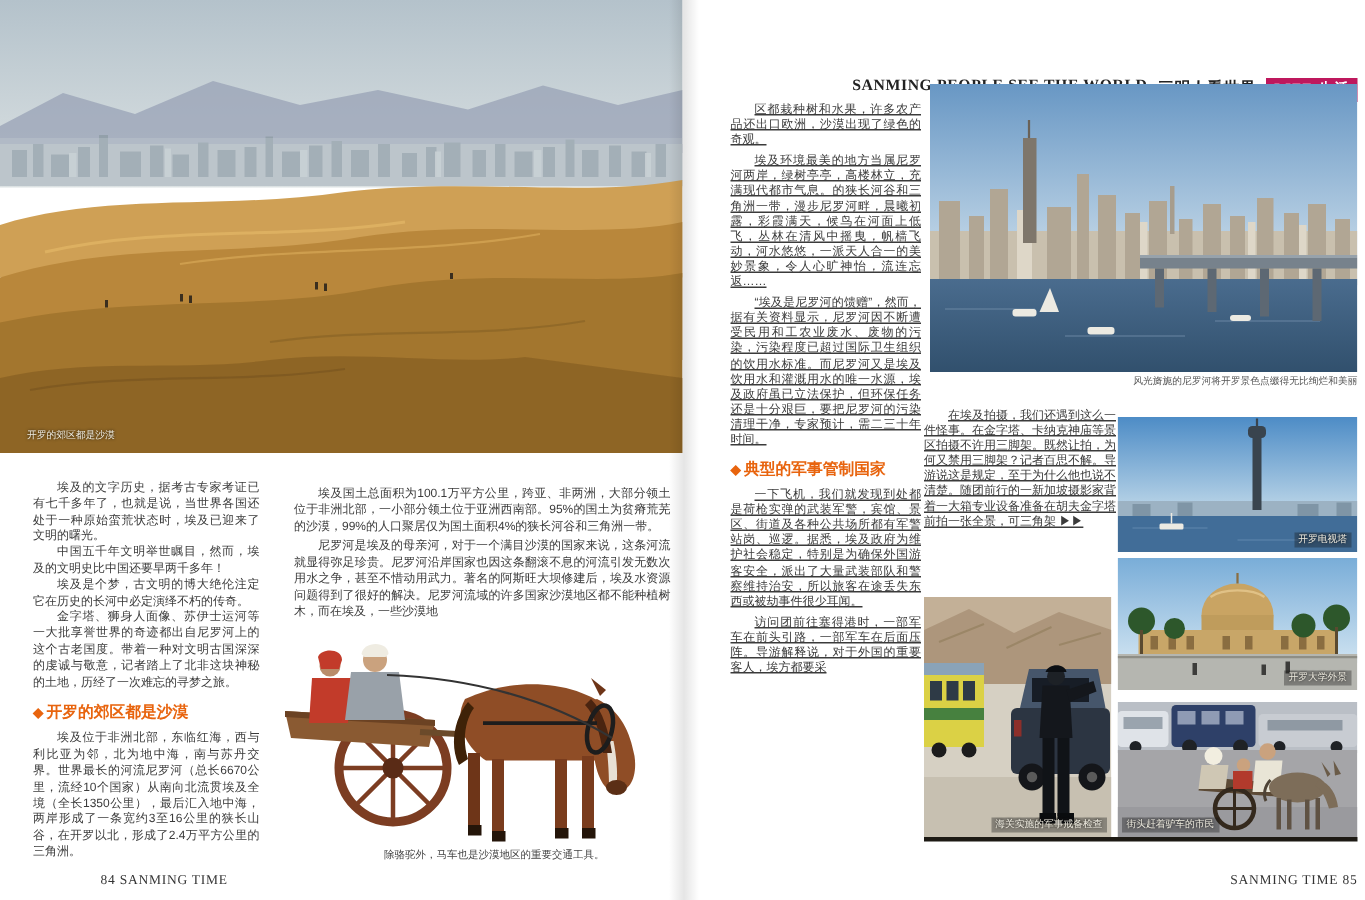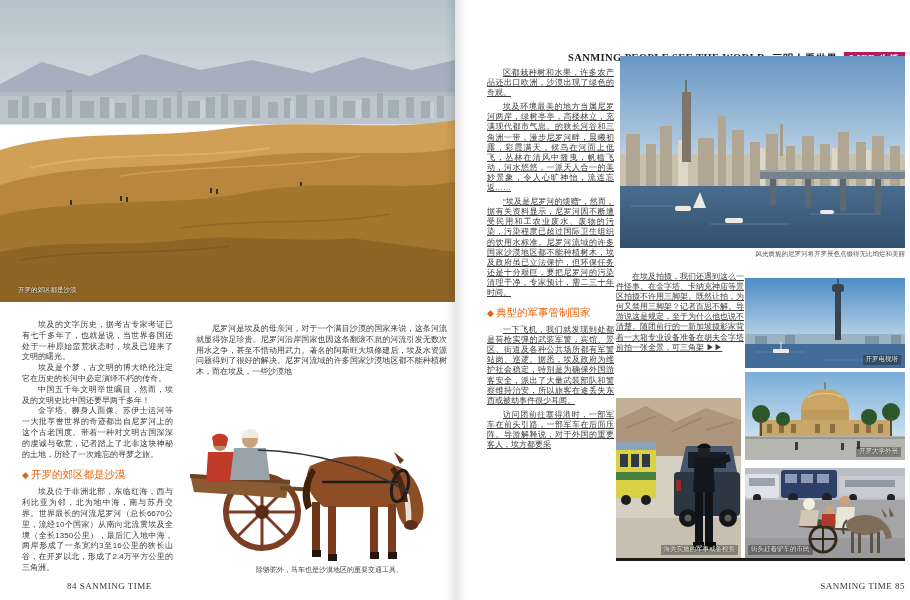--- a/index.html
+++ b/index.html
@@ -4,21 +4,21 @@
 <style>
   html,body{margin:0;padding:0;background:#ffffff;}
   .spread{position:relative;width:910px;height:600px;background:#fff;overflow:hidden;
           font-family:"Liberation Sans",sans-serif;}
   
   .col{position:absolute;}
   .para{font-size:8px;line-height:10.8px;text-align:justify;text-indent:2em;
         color:#3b3b3b;margin:0;}
   .para.gap{margin-bottom:3px;}
   .rp .para{line-height:10.1px;margin-bottom:4px;text-decoration:underline;}
-  .section-heading{font-size:10.5px;font-weight:normal;color:#e8640e;margin:8px 0 5px;}
+  .section-heading{font-size:10.5px;font-weight:bold;color:#e8640e;margin:8px 0 5px;}
   .section-heading .diamond{font-size:9px;margin-right:2px;}
   
   .mag-header{position:absolute;top:24px;right:5px;display:flex;align-items:flex-start;gap:7px;
               font-family:"Liberation Serif",serif;font-weight:bold;font-size:10.5px;
               color:#232323;letter-spacing:.4px;margin-top:28px;}
   .life-badge{background:#be185d;color:#fff;padding:1px 5px 2px;font-size:9.5px;
               letter-spacing:1px;}
   .page-footer{position:absolute;top:581px;font-family:"Liberation Serif",serif;
                font-size:9px;color:#333;letter-spacing:.5px;padding-left:45px;}
   
@@ -104,28 +104,29 @@
           <rect x="216" y="189" width="2" height="5"></rect>
         <rect x="300" y="182" width="2" height="4"></rect>
           <rect x="70" y="200" width="2" height="5"></rect>
       </g>
     </svg>
     <div class="overlay-caption" style="left:18px;top:286px">开罗的郊区都是沙漠</div>
   </div>
 
   <div class="col" style="left:22px;top:320px;width:151px">
     <p class="para">埃及的文字历史，据考古专家考证已有七千多年了，也就是说，当世界各国还处于一种原始蛮荒状态时，埃及已迎来了文明的曙光。</p>
+    <p class="para">中国五千年文明举世瞩目，然而，埃及的文明史比中国还要早两千多年！</p>
     <p class="para">埃及是个梦，古文明的博大绝伦注定它在历史的长河中必定演绎不朽的传奇。</p>
-    <p class="para">中国五千年文明举世瞩目，然而，埃及的文明史比中国还要早两千多年！</p>
     <p class="para">金字塔、狮身人面像、苏伊士运河等一大批享誉世界的奇迹都出自尼罗河上的这个古老国度。带着一种对文明古国深深的虔诚与敬意，记者踏上了北非这块神秘的土地，历经了一次难忘的寻梦之旅。</p>
     <div class="section-heading"><span class="diamond">◆</span><span>开罗的郊区都是沙漠</span></div>
     <p class="para">埃及位于非洲北部，东临红海，西与利比亚为邻，北为地中海，南与苏丹交界。世界最长的河流尼罗河（总长6670公里，流经10个国家）从南向北流贯埃及全境（全长1350公里），最后汇入地中海，两岸形成了一条宽约3至16公里的狭长山谷，在开罗以北，形成了2.4万平方公里的三角洲。</p>
   </div>
 
   <div class="col" style="left:196px;top:324px;width:251px">
+    <p class="para gap">埃及国土总面积为100.1万平方公里，跨亚、非两洲，大部分领土位于非洲北部，一小部分领土位于亚洲西南部。95%的国土为贫瘠荒芜的沙漠，99%的人口聚居仅为国土面积4%的狭长河谷和三角洲一带。</p>
     <p class="para">尼罗河是埃及的母亲河，对于一个满目沙漠的国家来说，这条河流就显得弥足珍贵。尼罗河沿岸国家也因这条翻滚不息的河流引发无数次用水之争，甚至不惜动用武力。著名的阿斯旺大坝修建后，埃及水资源问题得到了很好的解决。尼罗河流域的许多国家沙漠地区都不能种植树木，而在埃及，一些沙漠地</p>
   </div>
 
   <div class="photo" style="left:162px;top:394px;width:285px;height:170px">
     <svg viewBox="0 0 285 170">
 
       <circle cx="100" cy="118" r="36" fill="none" stroke="#7c3d22" stroke-width="6"></circle>
       <g stroke="#7c3d22" stroke-width="3">
         <line x1="100" y1="82" x2="100" y2="154"></line>
           <line x1="64" y1="118" x2="136" y2="118"></line>
@@ -181,21 +182,21 @@
 
   <div class="mag-header">
     <span>SANMING PEOPLE SEE THE WORLD</span>
     <span>三明人看世界</span>
     <span class="life-badge">LIFE 生活</span>
   </div>
 
   <div class="col rp" style="left:487px;top:68px;width:127px">
     <p class="para">区都栽种树和水果，许多农产品还出口欧洲，沙漠出现了绿色的奇观。</p>
     <p class="para">埃及环境最美的地方当属尼罗河两岸，绿树亭亭，高楼林立，充满现代都市气息。的狭长河谷和三角洲一带，漫步尼罗河畔，晨曦初露，彩霞满天，候鸟在河面上低飞，丛林在清风中摇曳，帆樯飞动，河水悠悠，一派天人合一的美妙景象，令人心旷神怡，流连忘返……</p>
-    <p class="para">“埃及是尼罗河的馈赠”，然而，据有关资料显示，尼罗河因不断遭受民用和工农业废水、废物的污染，污染程度已超过国际卫生组织的饮用水标准。尼罗河流域的许多国家沙漠地区都不能种植树木，埃及政府虽已立法保护，但环保任务还是十分艰巨，要把尼罗河的污染清理干净，专家预计，需二三十年时间。</p>
+    <p class="para">“埃及是尼罗河的馈赠”，然而，据有关资料显示，尼罗河因不断遭受民用和工农业废水、废物的污染，污染程度已超过国际卫生组织的饮用水标准。而尼罗河又是埃及饮用水和灌溉用水的唯一水源，埃及政府虽已立法保护，但环保任务还是十分艰巨，要把尼罗河的污染清理干净，专家预计，需二三十年时间。</p>
     <div class="section-heading"><span class="diamond">◆</span><span>典型的军事管制国家</span></div>
     <p class="para">一下飞机，我们就发现到处都是荷枪实弹的武装军警，宾馆、景区、街道及各种公共场所都有军警站岗、巡逻。据悉，埃及政府为维护社会稳定，特别是为确保外国游客安全，派出了大量武装部队和警察维持治安，所以旅客在途丢失东西或被劫事件很少耳闻。</p>
     <p class="para">访问团前往塞得港时，一部军车在前头引路，一部军车在后面压阵。导游解释说，对于外国的重要客人，埃方都要采</p>
   </div>
 
   <div class="col rp" style="left:616px;top:272px;width:128px">
     <p class="para">在埃及拍摄，我们还遇到这么一件怪事。在金字塔、卡纳克神庙等景区拍摄不许用三脚架。既然让拍，为何又禁用三脚架？记者百思不解。导游说这是规定，至于为什么他也说不清楚。随团前行的一新加坡摄影家背着一大箱专业设备准备在胡夫金字塔前拍一张全景，可三角架 ▶▶</p>
   </div>
 
   <div class="photo" style="left:620px;top:56px;width:285px;height:192px">

